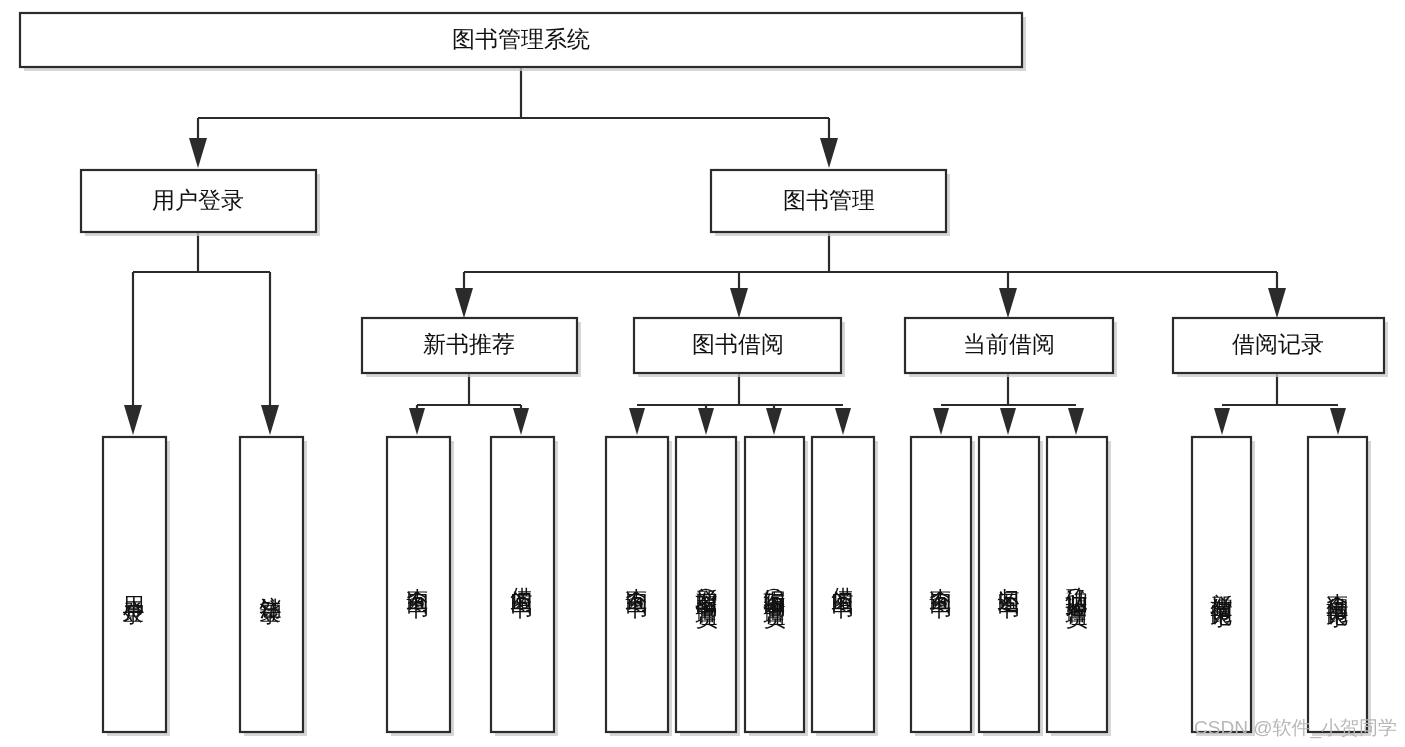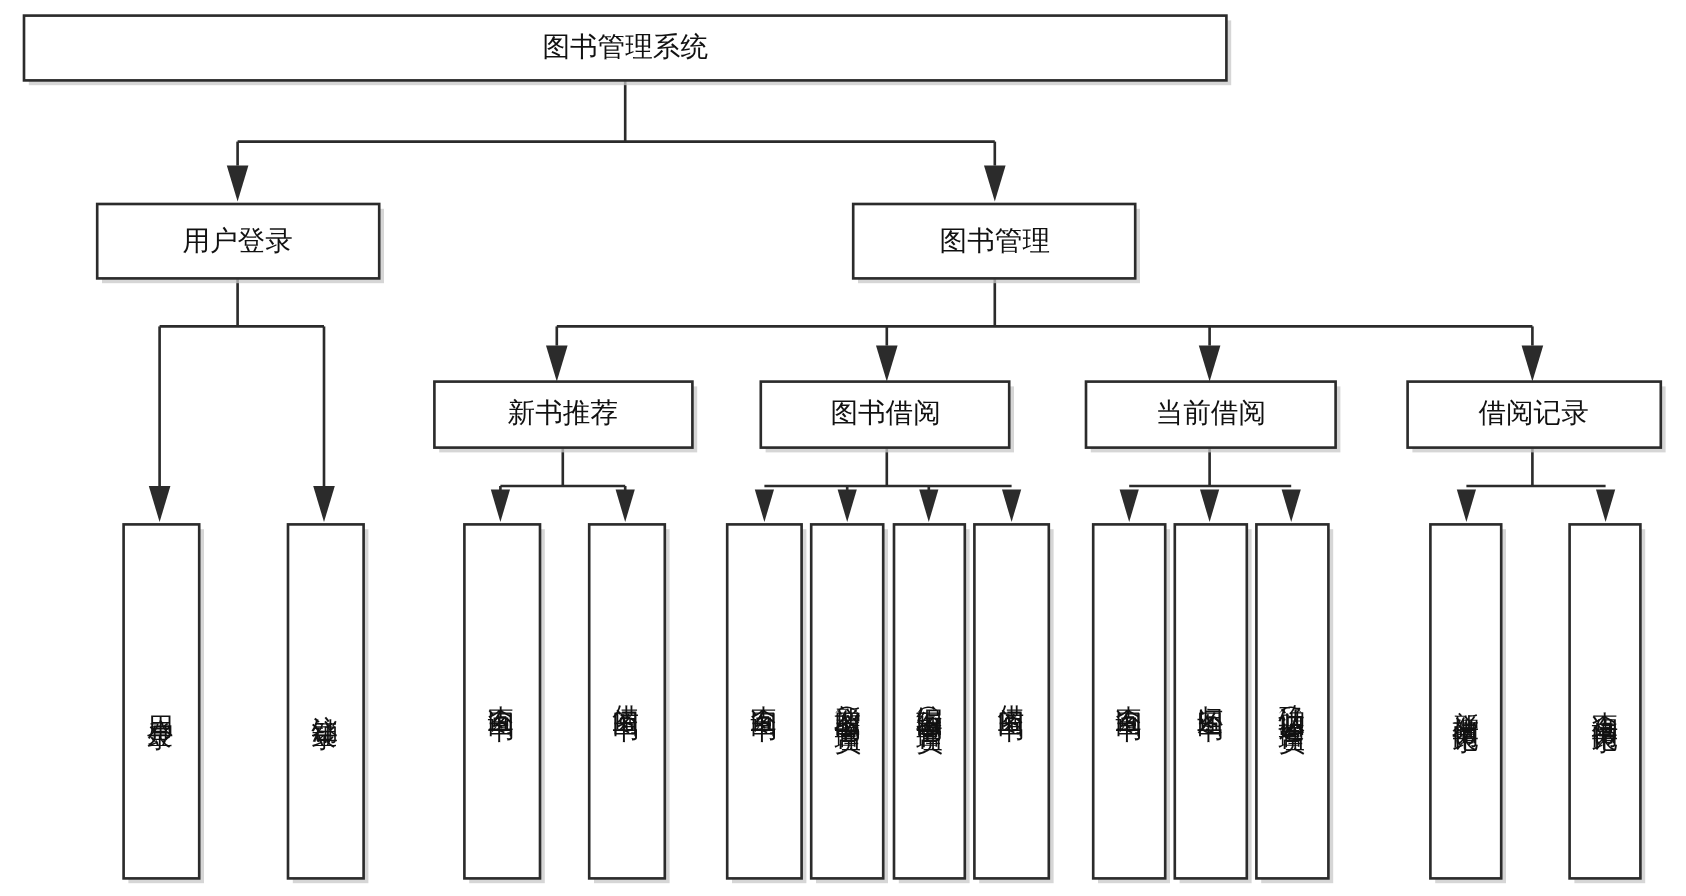--- a/index.html
+++ b/index.html
@@ -232,14 +232,15 @@
       <text class="node-label vertical" x="1222" y="584">新增借阅记录</text>
     </g>
     <g>
       <rect class="node-shadow" x="1312" y="441" width="59" height="295"></rect>
       <rect class="node-rect" x="1308" y="437" width="59" height="295"></rect>
       <text class="node-label vertical" x="1338" y="584">查询借阅记录</text>
     </g>
 
   </svg>
 
+  <div class="watermark">CSDN @软件_小贺同学</div>
 
 </div>
 
 </body></html>

